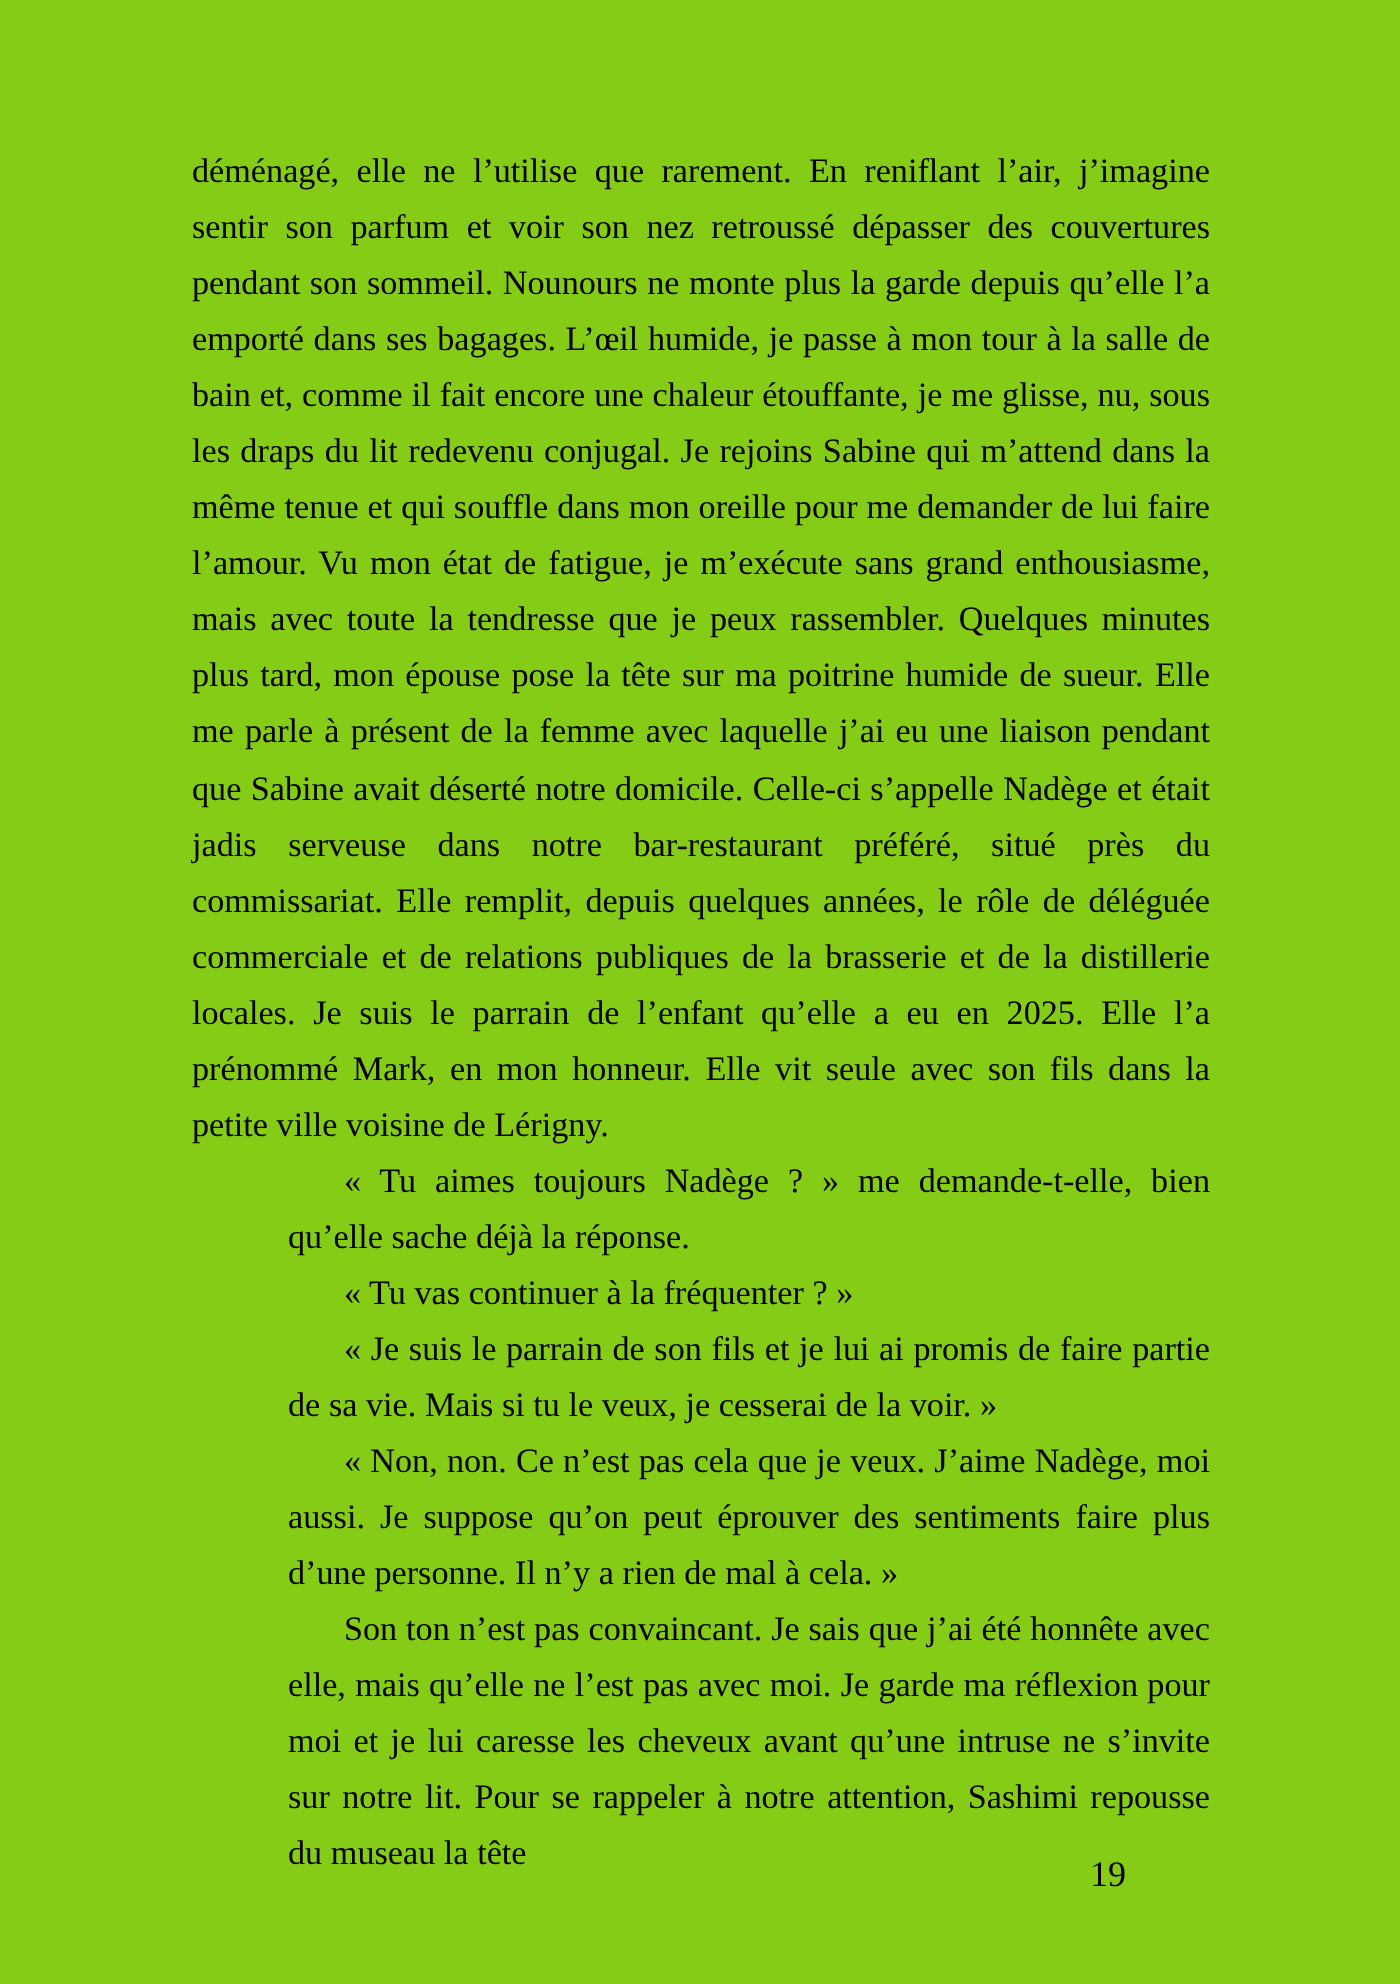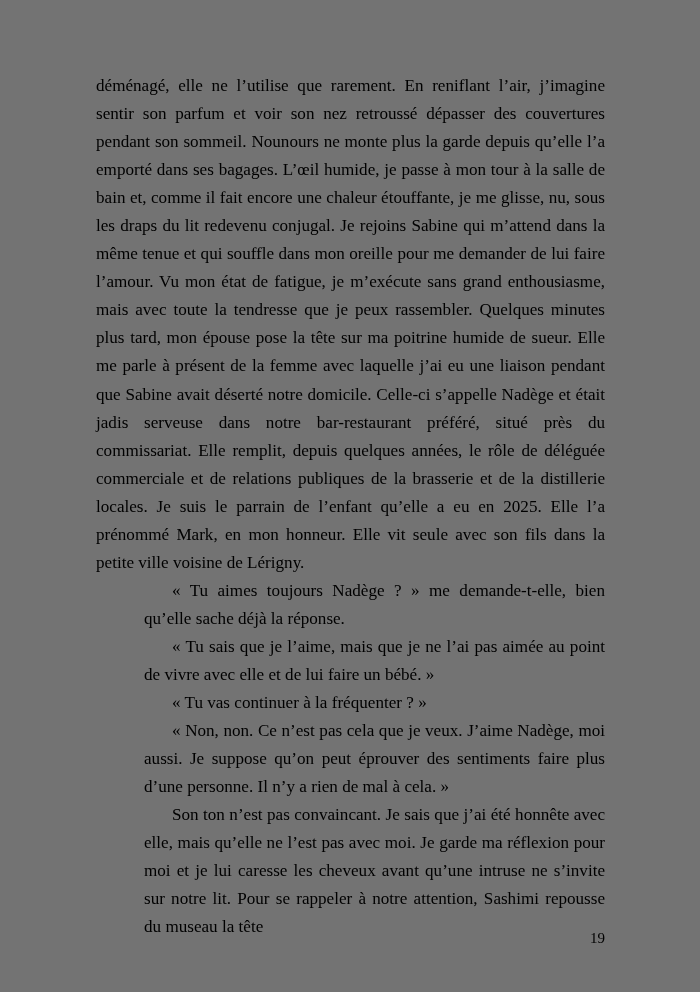--- a/index.html
+++ b/index.html
@@ -15,21 +15,21 @@
     font-family: "Liberation Serif", "DejaVu Serif", serif;
     color: #000000;
     -webkit-font-smoothing: antialiased;
   }
 
   .page {
     position: relative;
     box-sizing: border-box;
     width: 700px;
     height: 992px;
-    background: #737373;
+    background: #84cc16;
     padding: 72px 95px 0 96px;
   }
 
   .text-block {
     width: 509px;
     font-size: 17.1px;
     line-height: 28.05px;
     text-align: justify;
     text-justify: inter-word;
     hyphens: none;
@@ -52,36 +52,36 @@
   .para.indent {
     text-indent: 28px;
     margin-left: 48px;
   }
 
   .folio {
     position: absolute;
     right: 95px;
     bottom: 46px;
     width: 60px;
-    text-align: right;
-    font-size: 15px;
+    text-align: left;
+    font-size: 18px;
     line-height: 1;
     font-family: "Liberation Serif", "DejaVu Serif", serif;
     color: #000000;
   }
 </style>
 </head>
 <body>
 
 <div class="page">
 
   <div class="text-block">
     <p class="para flush">déménagé, elle ne l’utilise que rarement. En reniflant l’air, j’imagine sentir son parfum et voir son nez retroussé dépasser des couvertures pendant son sommeil. Nounours ne monte plus la garde depuis qu’elle l’a emporté dans ses bagages. L’œil humide, je passe à mon tour à la salle de bain et, comme il fait encore une chaleur étouffante, je me glisse, nu, sous les draps du lit redevenu conjugal. Je rejoins Sabine qui m’attend dans la même tenue et qui souffle dans mon oreille pour me demander de lui faire l’amour. Vu mon état de fatigue, je m’exécute sans grand enthousiasme, mais avec toute la tendresse que je peux rassembler. Quelques minutes plus tard, mon épouse pose la tête sur ma poitrine humide de sueur. Elle me parle à présent de la femme avec laquelle j’ai eu une liaison pendant que Sabine avait déserté notre domicile. Celle-ci s’appelle Nadège et était jadis serveuse dans notre bar-restaurant préféré, situé près du commissariat. Elle remplit, depuis quelques années, le rôle de déléguée commerciale et de relations publiques de la brasserie et de la distillerie locales. Je suis le parrain de l’enfant qu’elle a eu en 2025. Elle l’a prénommé Mark, en mon honneur. Elle vit seule avec son fils dans la petite ville voisine de Lérigny.</p>
     <p class="para indent">« Tu aimes toujours Nadège ? » me demande-t-elle, bien qu’elle sache déjà la réponse.</p>
-    <p class="para indent">« Tu sais que je l’aime, mais que je ne l’ai pas aimée au point de vivre avec elle et de lui faire un bébé. »</p>
     <p class="para indent">« Tu vas continuer à la fréquenter ? »</p>
+    <p class="para indent">« Je suis le parrain de son fils et je lui ai promis de faire partie de sa vie. Mais si tu le veux, je cesserai de la voir. »</p>
     <p class="para indent">« Non, non. Ce n’est pas cela que je veux. J’aime Nadège, moi aussi. Je suppose qu’on peut éprouver des sentiments faire plus d’une personne. Il n’y a rien de mal à cela. »</p>
     <p class="para indent">Son ton n’est pas convaincant. Je sais que j’ai été honnête avec elle, mais qu’elle ne l’est pas avec moi. Je garde ma réflexion pour moi et je lui caresse les cheveux avant qu’une intruse ne s’invite sur notre lit. Pour se rappeler à notre attention, Sashimi repousse du museau la tête</p>
   </div>
 
   <div class="folio">19</div>
 
 </div>
 
 </body></html>

